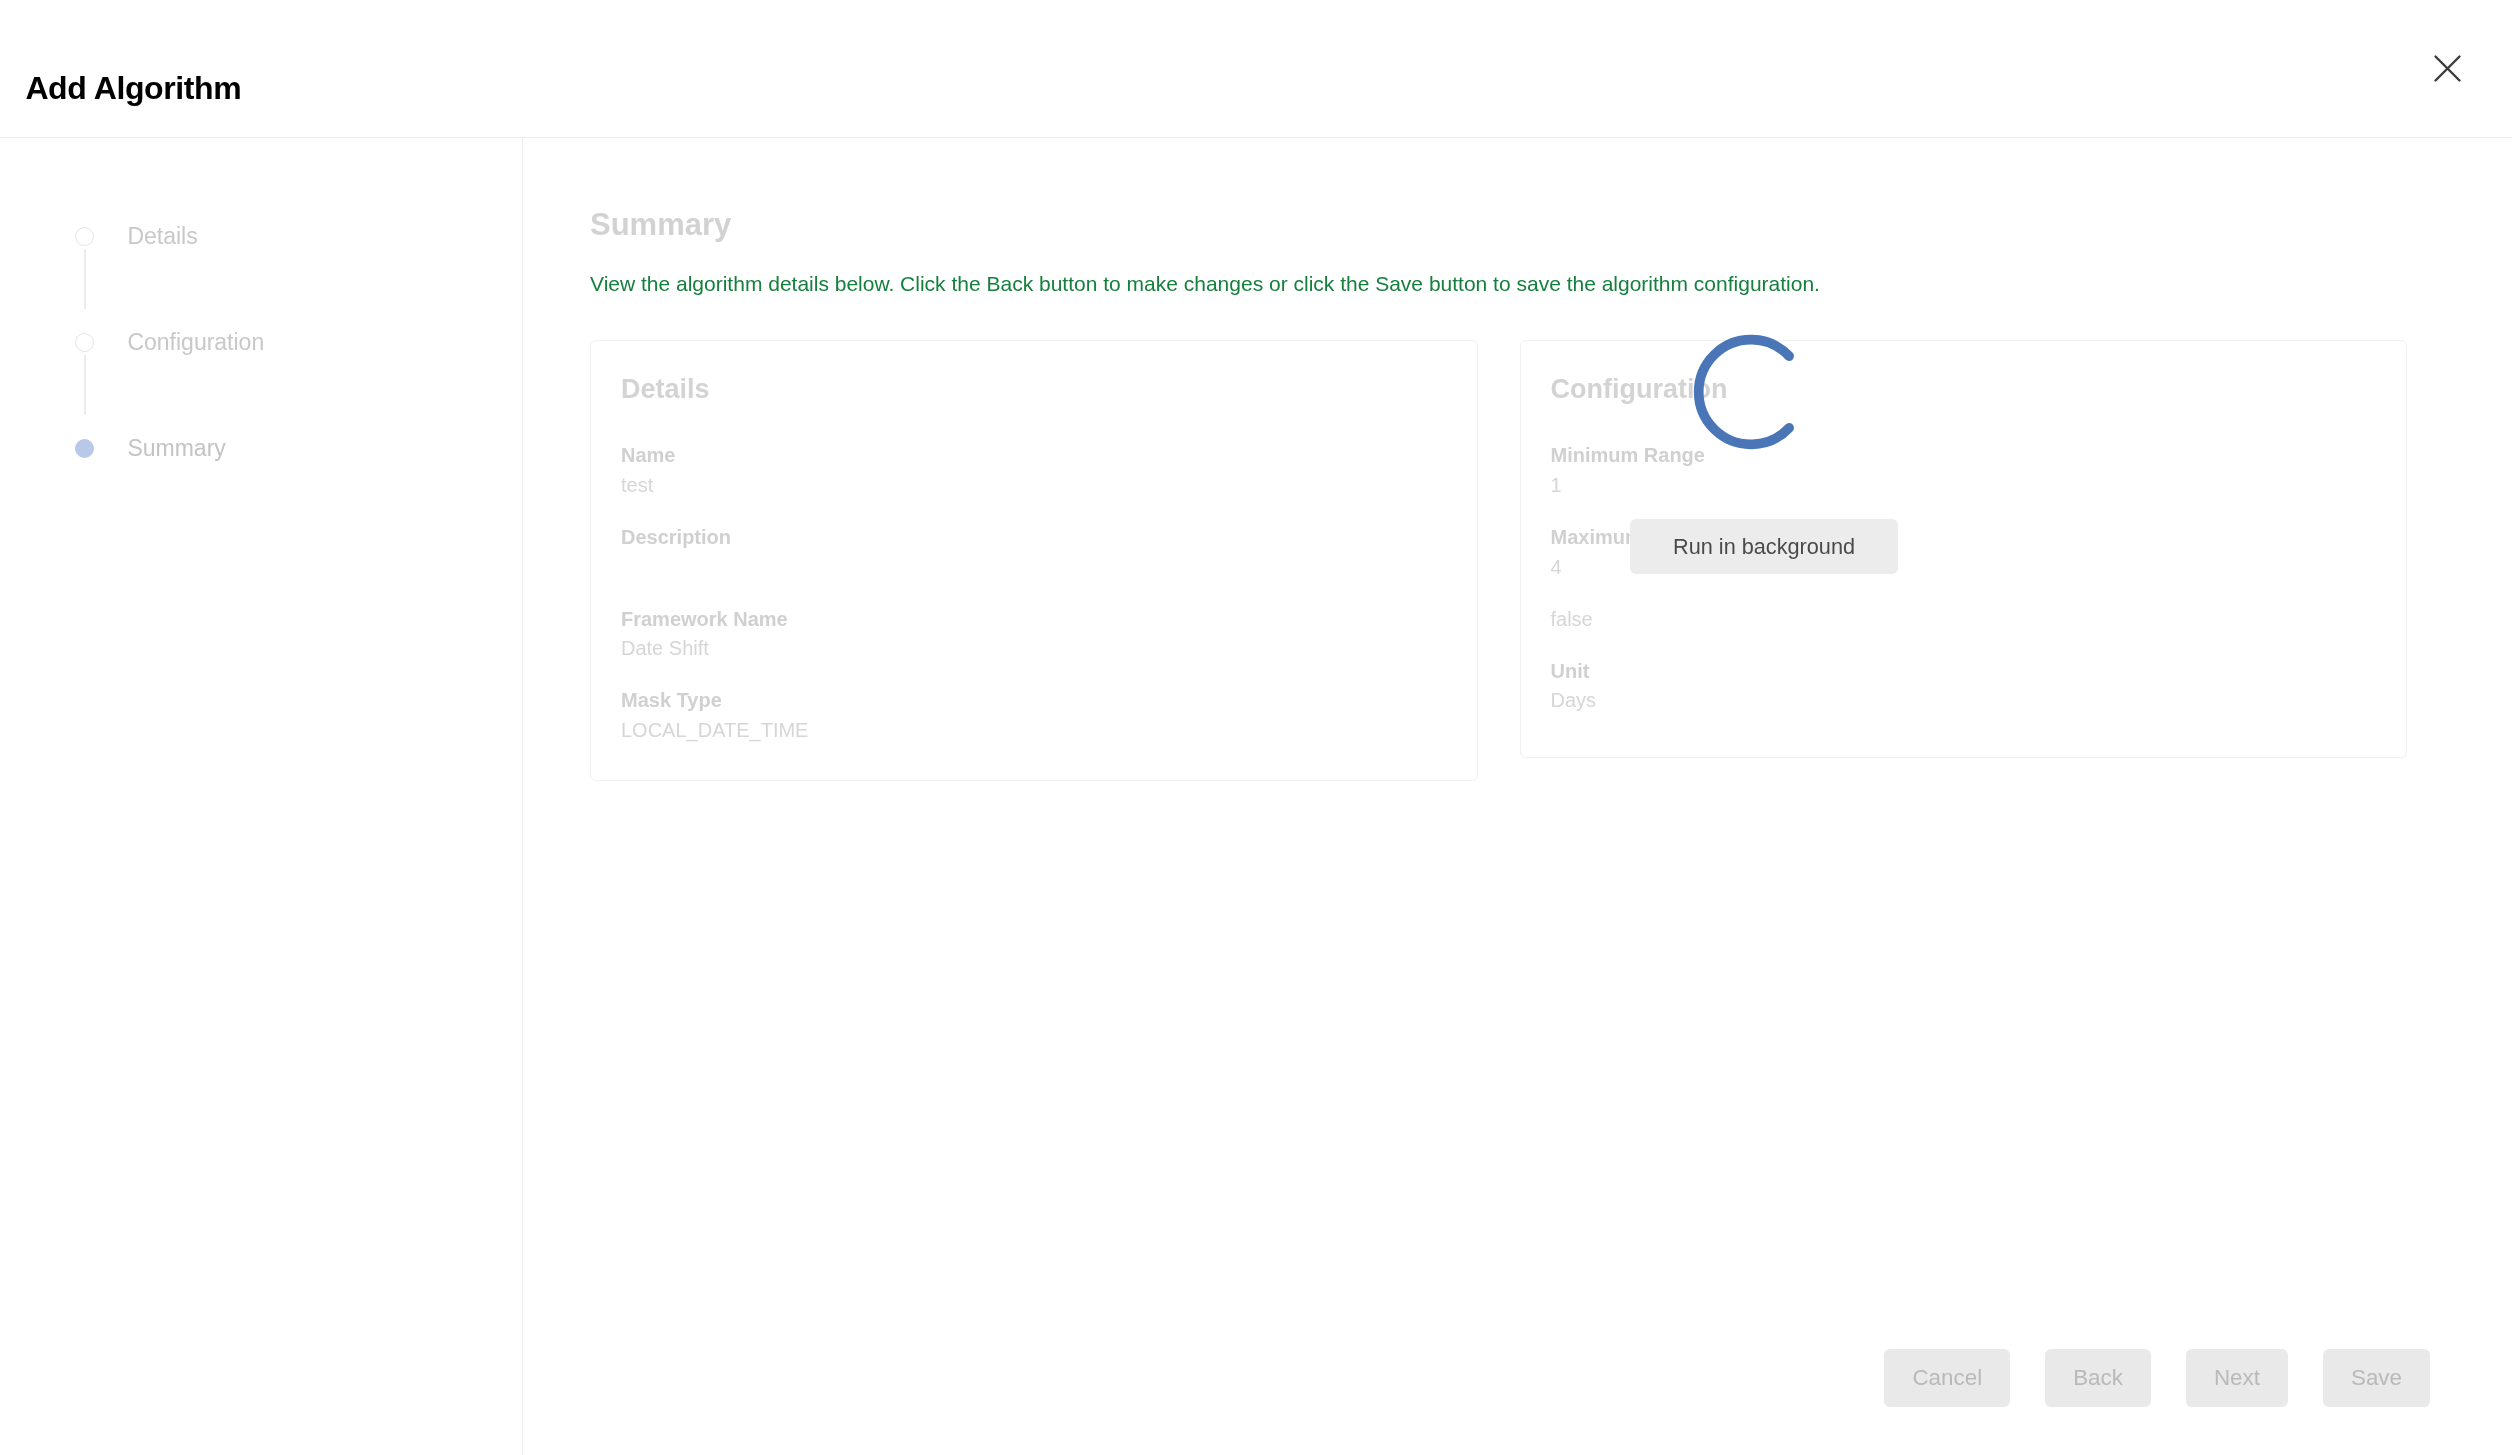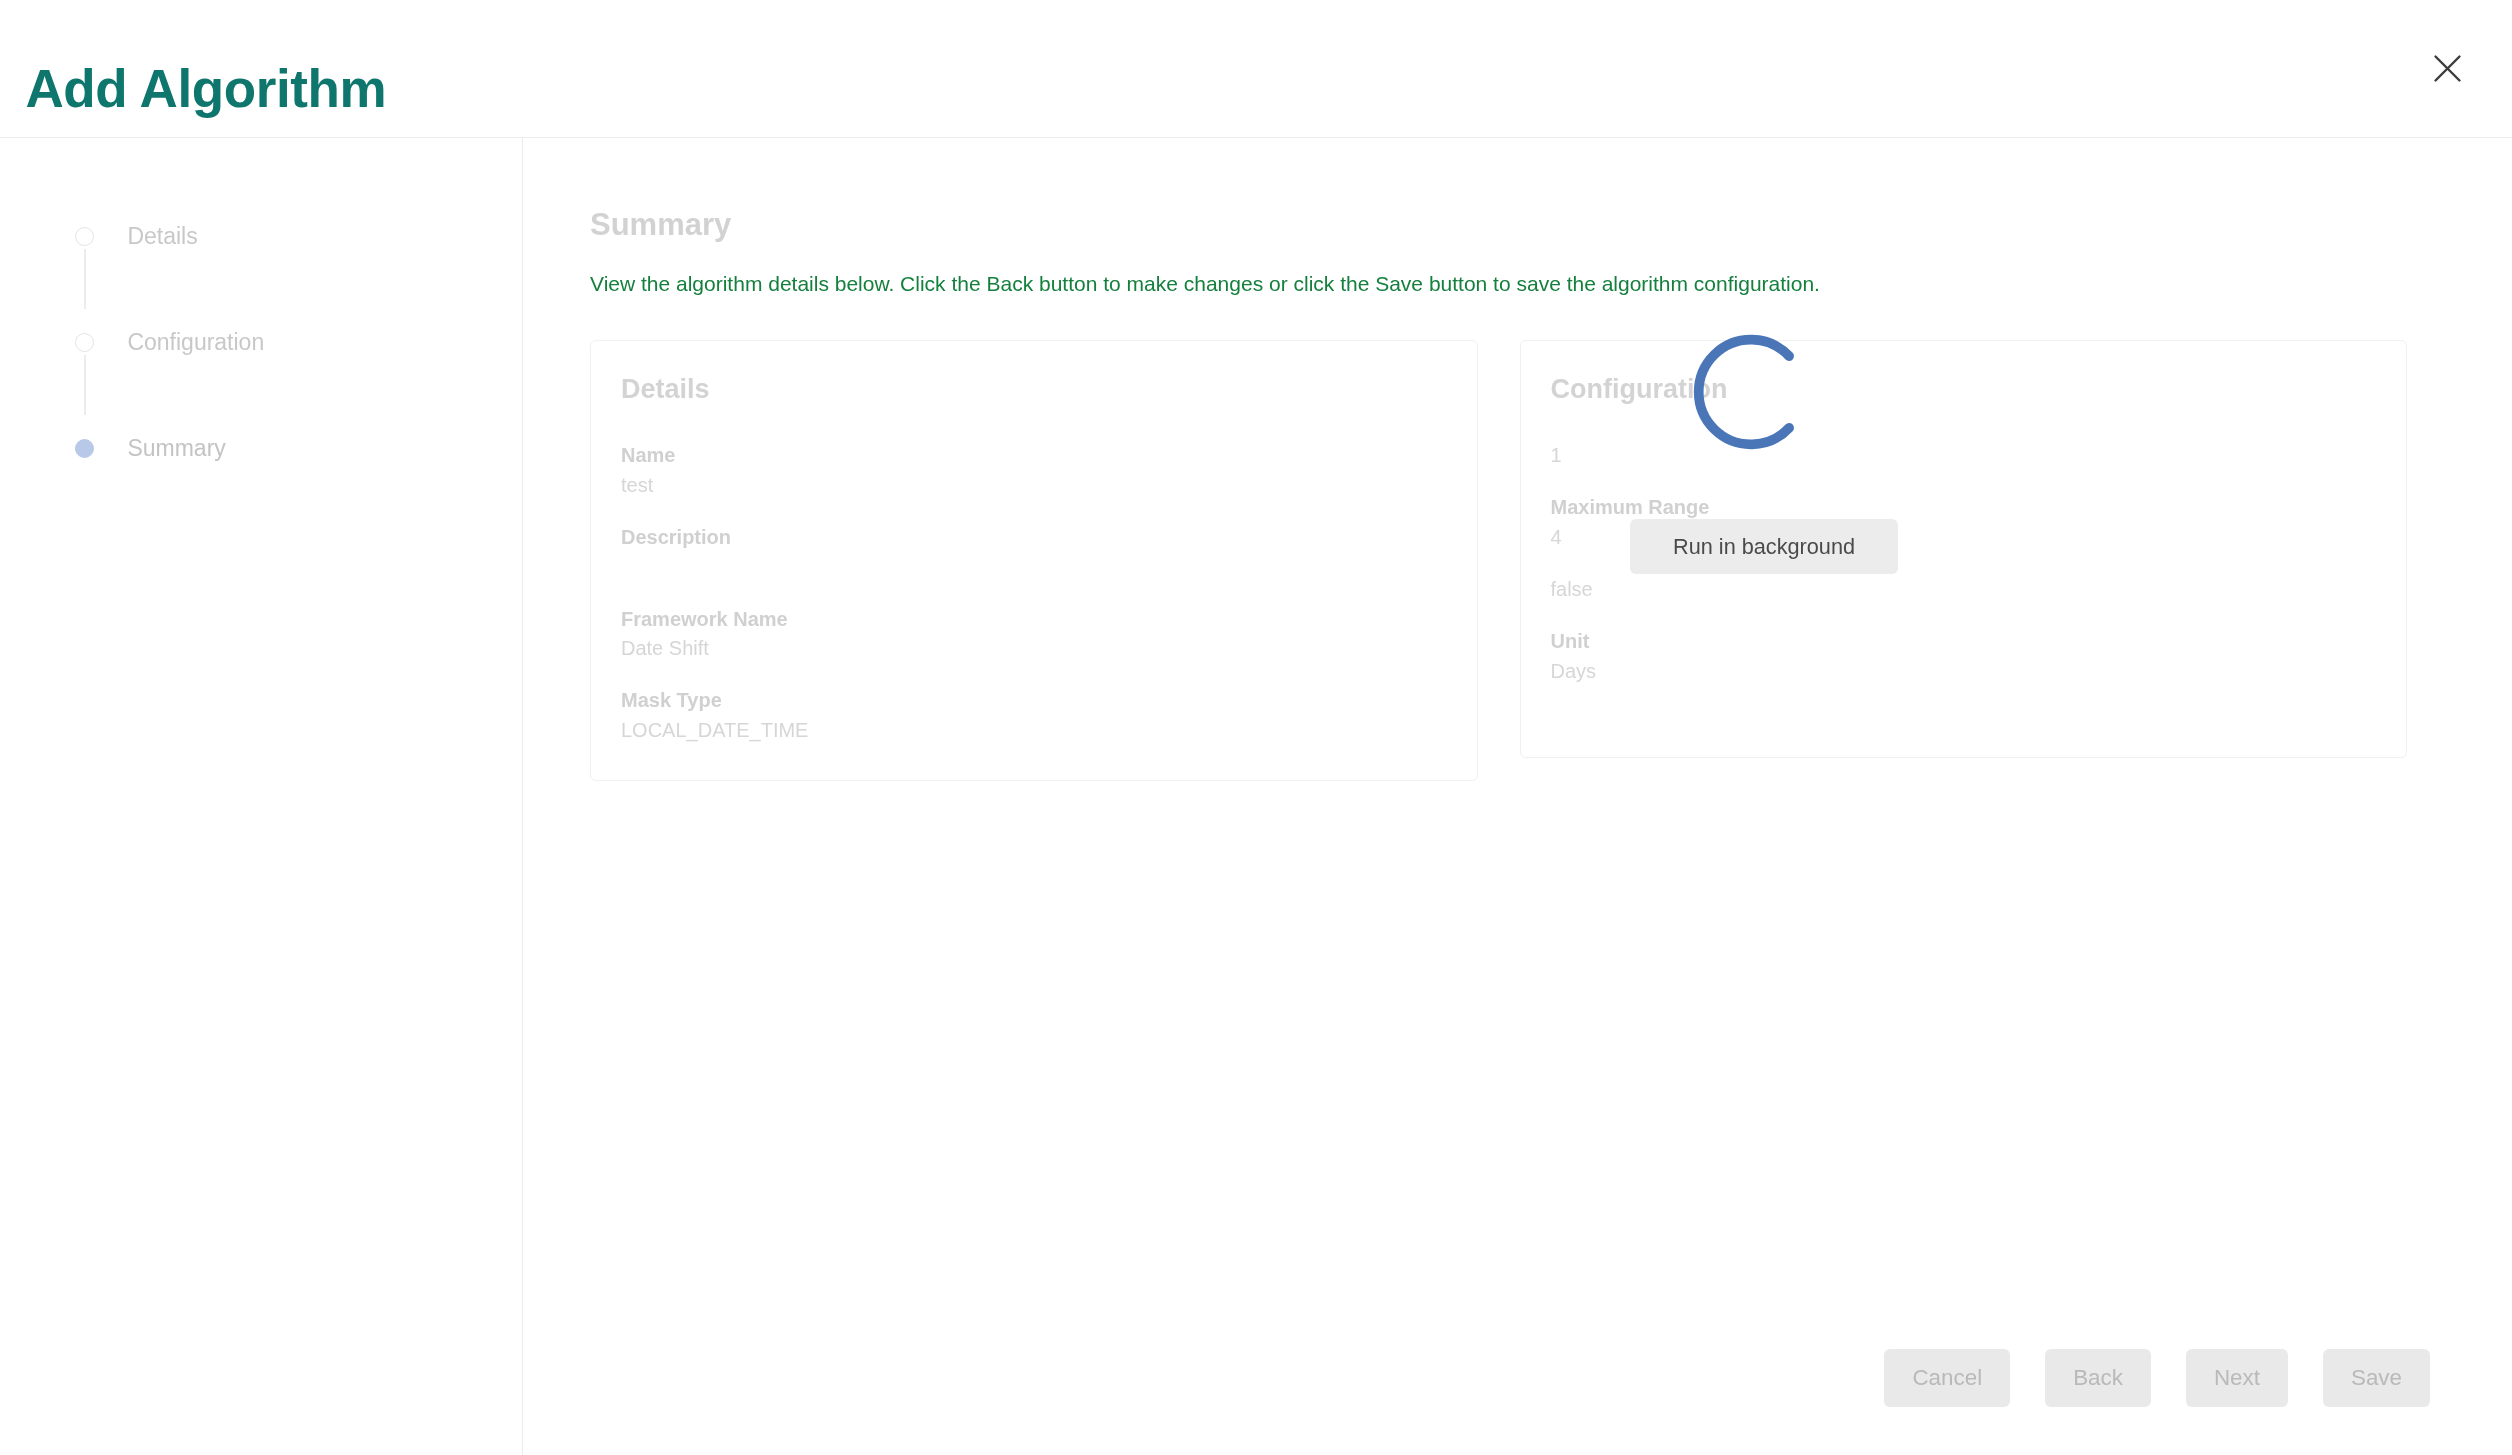--- a/index.html
+++ b/index.html
@@ -21,24 +21,24 @@
     height: 138px;
     box-sizing: border-box;
     border-bottom: 1.5px solid #ececec;
     display: flex;
     align-items: center;
     justify-content: space-between;
     padding: 0 36px 0 25.4px;
     background: #fff;
   }
   .header-title {
-    font-size: 53px;
+    font-size: 32px;
     font-weight: bold;
     letter-spacing: -0.4px;
-    color: #0f766e;
+    color: #000000;
     margin-top: 39px;
   }
   .close-btn {
     width: 57px;
     height: 57px;
     display: flex;
     align-items: center;
     justify-content: center;
     cursor: pointer;
     color: #3c3c3c;
@@ -261,20 +261,21 @@
         <div class="field">
           <div class="field-label">Mask Type</div>
           <div class="field-value">LOCAL_DATE_TIME</div>
         </div>
       </div>
 
       <div class="card">
         <div class="card-title">Configuration</div>
 
         <div class="field">
+          <div class="field-label">Minimum Range</div>
           <div class="field-value">1</div>
         </div>
 
         <div class="field">
           <div class="field-label">Maximum Range</div>
           <div class="field-value">4</div>
         </div>
 
         <div class="field">
           <div class="field-value">false</div>

